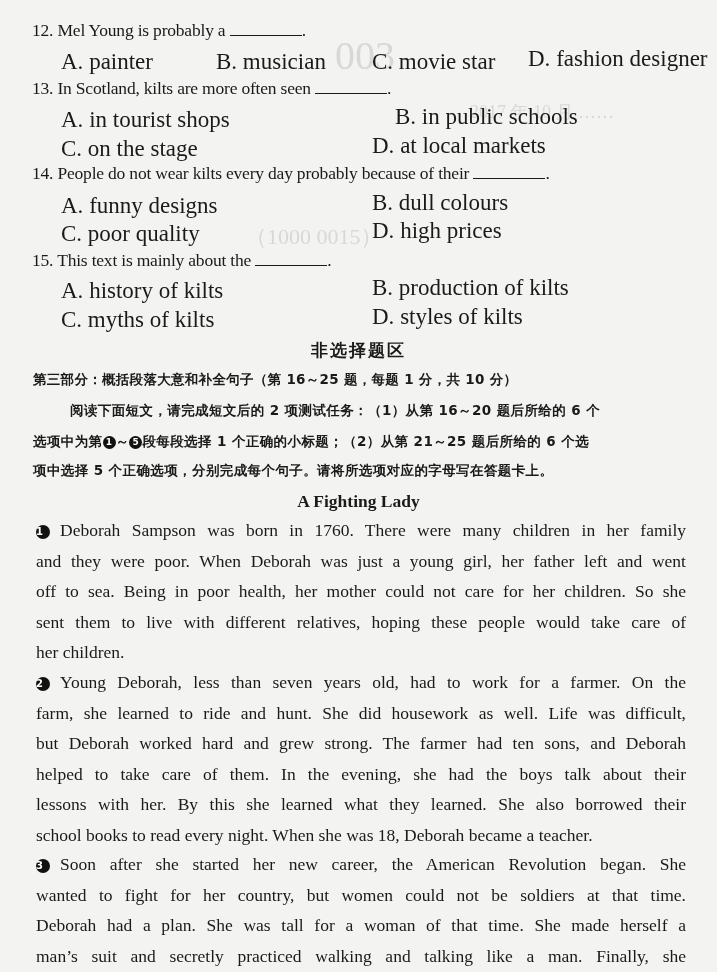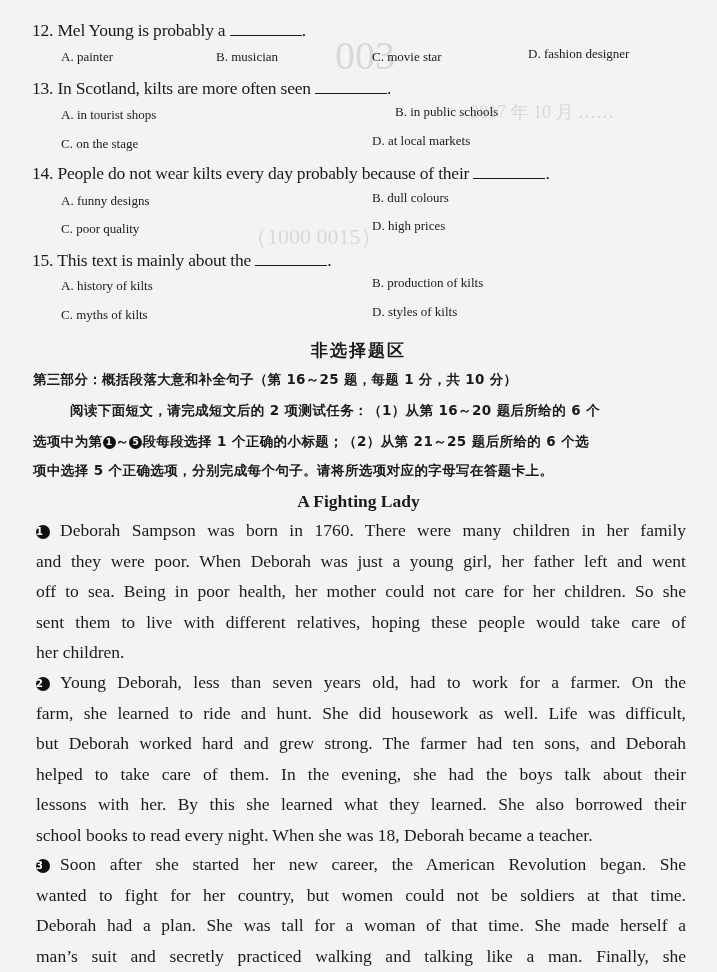--- a/index.html
+++ b/index.html
@@ -7,21 +7,21 @@
     width: 717px; height: 972px; overflow: hidden;
     background: #f3f3f1;
     color: #1a1a1a;
     font-family: "Liberation Serif", "DejaVu Serif", serif;
     position: relative;
   }
   .page { position: absolute; inset: 0; }
   .bleed { position: absolute; color: #d8d8d6; font-family: "Liberation Serif", serif; }
   .line { position: absolute; white-space: nowrap; font-size: 17.5px; letter-spacing: -0.2px; }
   .q { left: 32px; }
-  .opt { font-size: 13px; position: absolute; white-space: nowrap; }
+  .opt { font-size: 23px; position: absolute; white-space: nowrap; }
   .cn { font-family: "DejaVu Sans", sans-serif; }
   .center-title { position: absolute; left: 0; width: 717px; text-align: center; white-space: nowrap; }
   .para { position: absolute; left: 36px; width: 650px; font-size: 17.5px; line-height: 30.5px; text-align: justify; }
   .para-line { display: block; white-space: nowrap; text-align-last: justify; }
   .para-line.last { text-align-last: left; }
   .num-badge {
     display: inline-block; width: 14px; height: 14px; border-radius: 50%;
     background: #111; color: #fff; font-size: 10px; line-height: 14px; text-align: center;
     font-family: "DejaVu Sans", sans-serif; font-weight: bold; vertical-align: 1px; margin-right: 10px;
   }

